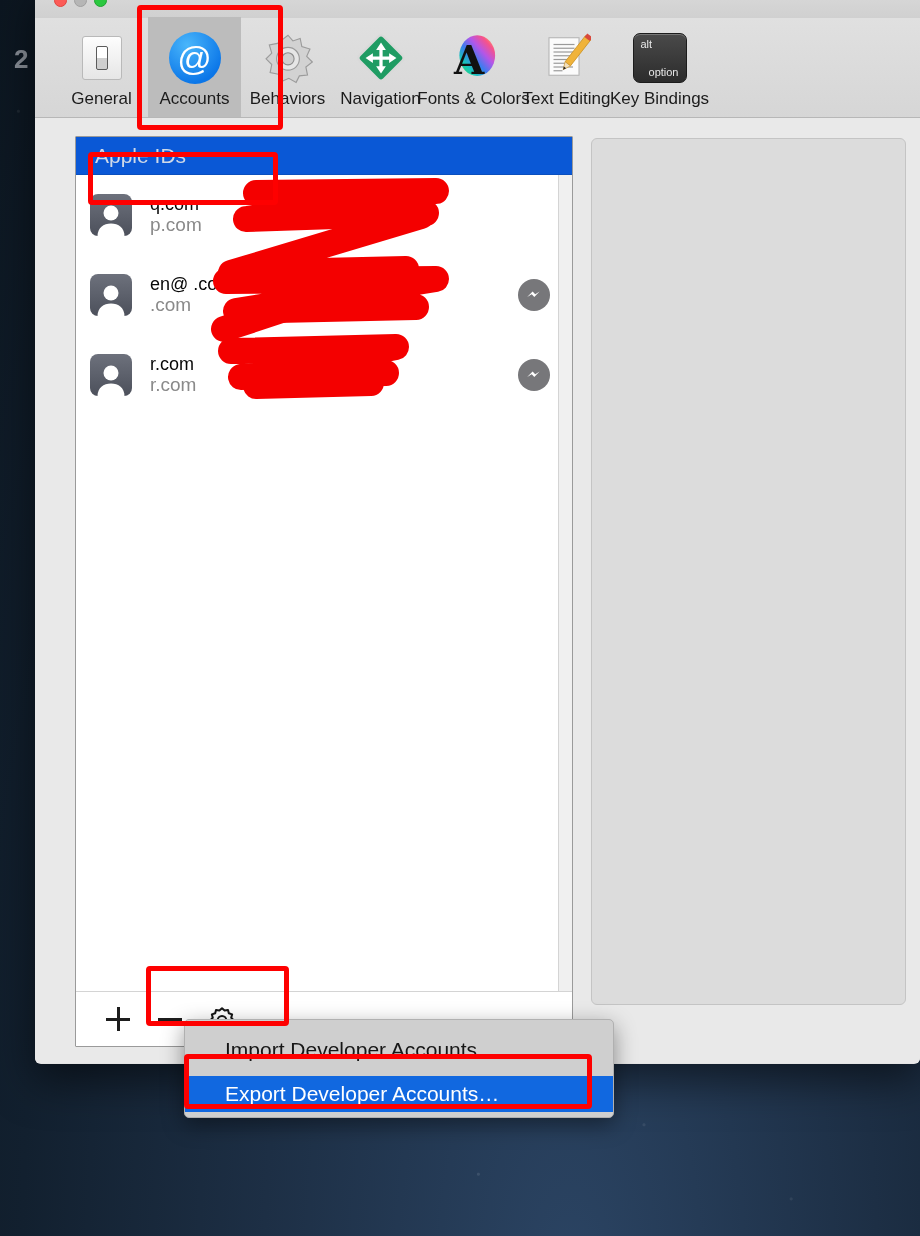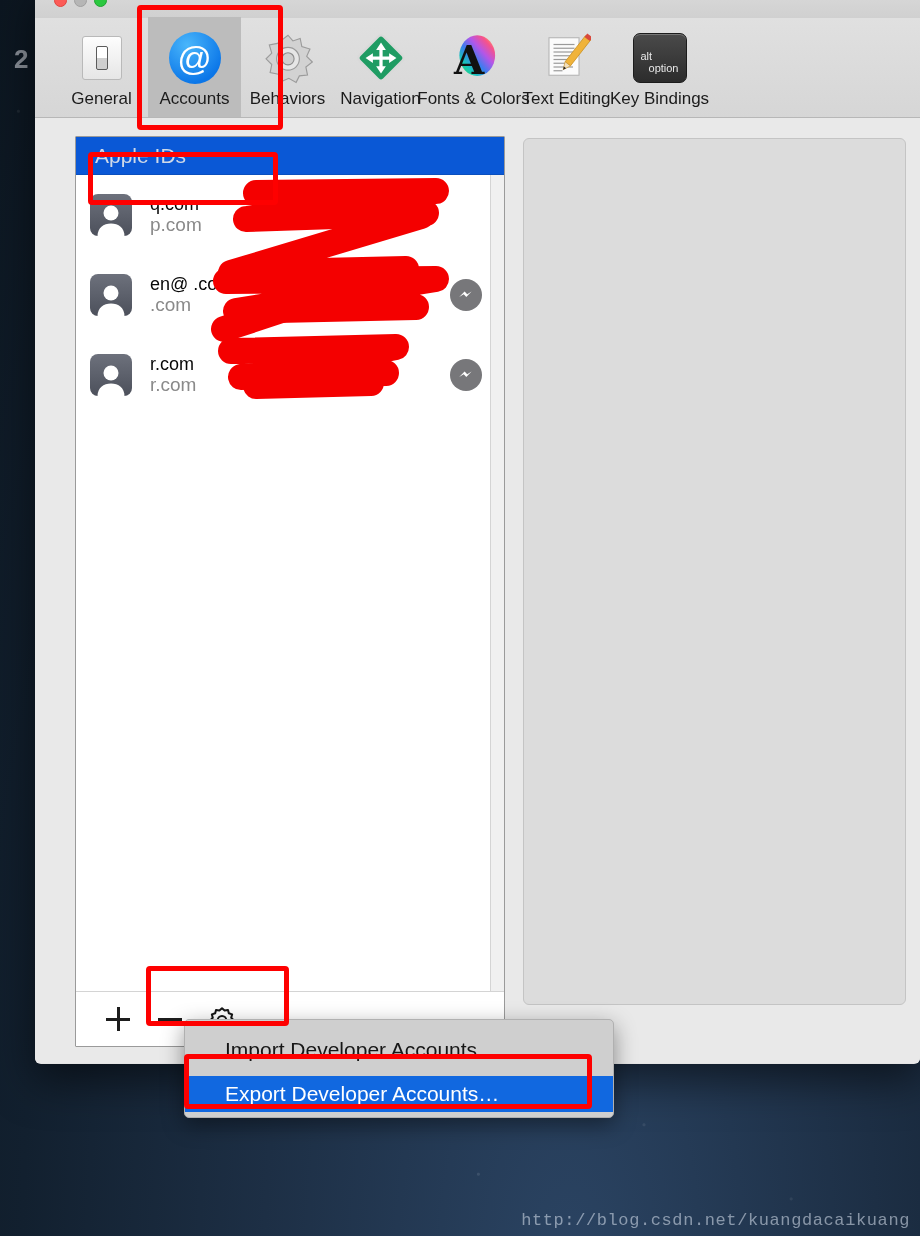--- a/index.html
+++ b/index.html
@@ -128,40 +128,40 @@
   .ic-fonts{ width: 52px; height: 52px; position: relative; }
   .ic-text { width: 48px; height: 52px; position: relative; }
   .ic-keys {
     width: 54px; height: 50px;
     border-radius: 7px;
     background: linear-gradient(#4a4a4a,#2c2c2c);
     border: 1px solid #1c1c1c;
     color: #e8e8e8;
     font-size: 11px;
     display:flex; flex-direction:column; justify-content:space-between;
-    padding: 16px 7px;
+    padding: 4px 7px;
     box-shadow: inset 0 1px 0 rgba(255,255,255,.25);
     font-family: "Liberation Sans", sans-serif;
   }
   .ic-keys b { font-weight: 400; }
   .ic-keys b:last-child { align-self: flex-end; }
 
   
   #content {
     position: relative;
     height: 945px;
     background: #e9e9e9;
     padding: 18px 14px 16px 40px;
     display: flex;
     gap: 18px;
   }
 
   
   #accounts-panel {
-    width: 430px;
+    width: 498px;
     display: flex;
     flex-direction: column;
     border: 1px solid #9a9a9a;
     background: #fff;
     border-radius: 1px;
   }
   #list-header {
     height: 38px;
     background: #0a58d6;
     display: flex;
@@ -530,15 +530,14 @@
   <div id="gear-menu">
     <div class="menu-item">Import Developer Accounts…</div>
     <div class="menu-item selected">Export Developer Accounts…</div>
   </div>
 
   <div class="annot" id="annot-accounts-tab"></div>
   <div class="annot" id="annot-apple-ids"></div>
   <div class="annot" id="annot-gear-btn"></div>
   <div class="annot" id="annot-export-item"></div>
 
-  <div id="watermark">http://blog.csdn.net/kuangdacaikuang</div>
 
 </div>
 
 </body></html>

